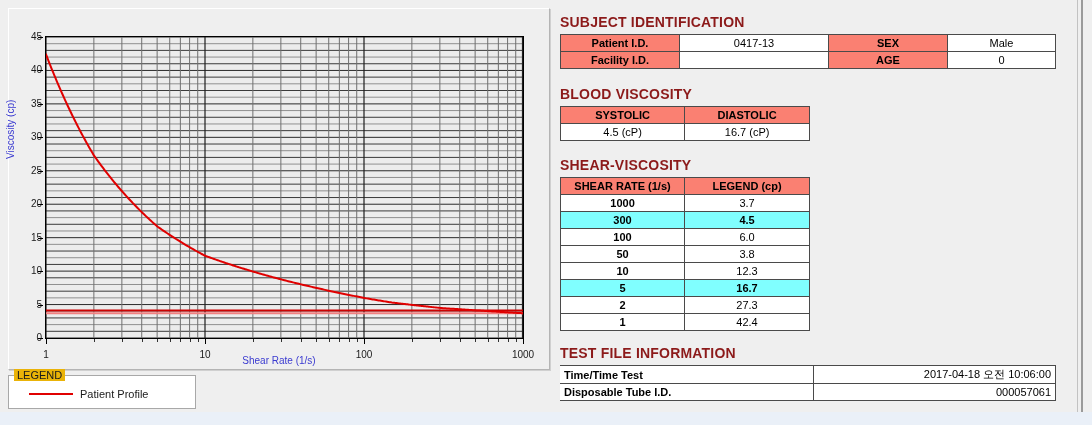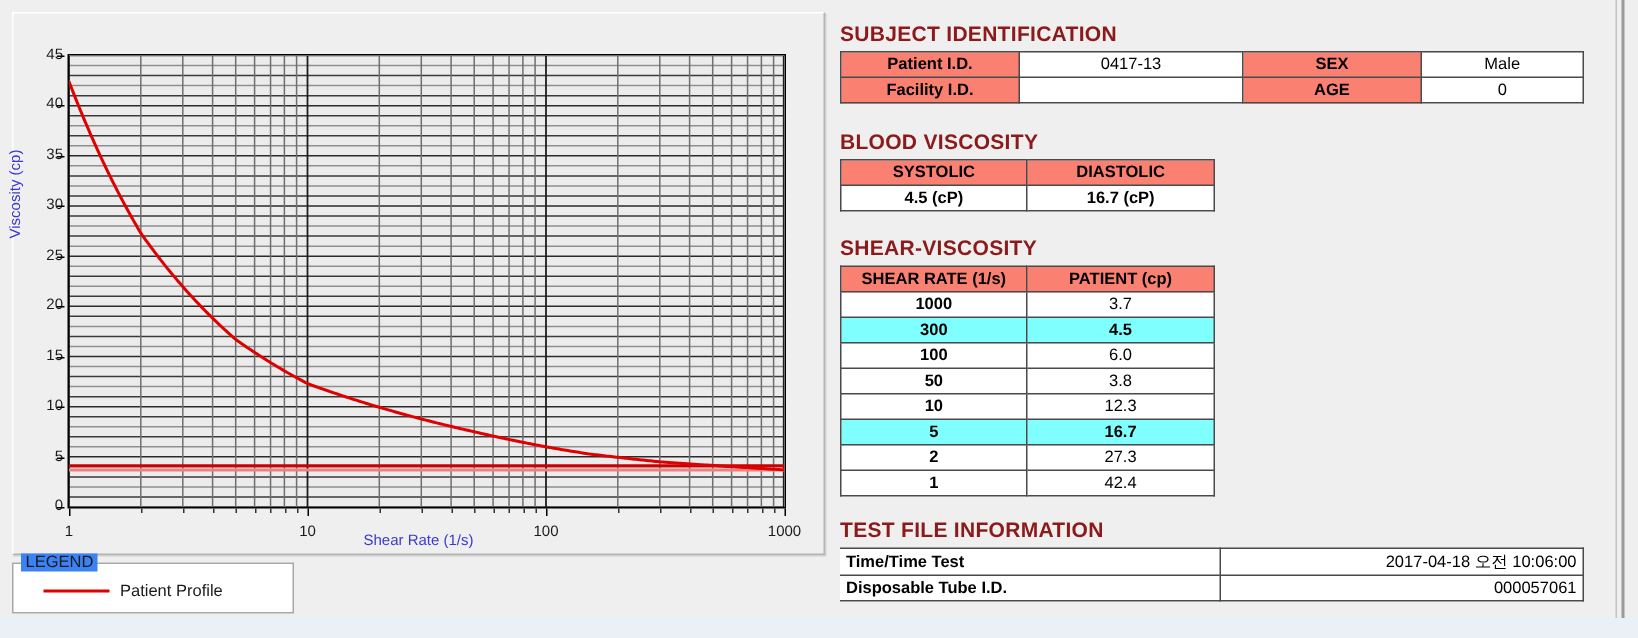--- a/index.html
+++ b/index.html
@@ -70,21 +70,21 @@
   .xtick{position:absolute;font-size:10px;color:#1a1a1a;transform:translateX(-50%);top:10px;}
   .xtick-mark{position:absolute;top:0px;width:1px;height:5px;background:#000;}
   .xtick-mark.minor{height:3px;background:#333;}
 
   
   .legend-box{
     position:absolute;left:8px;top:375px;width:186px;height:32px;
     border:1px solid #a8a8a8;background:#ffffff;
   }
   .legend-title{
-    position:absolute;left:14px;top:369px;background:#3b82f6;
+    position:absolute;left:14px;top:369px;background:#eab308;
     font-size:11px;color:#1a1a1a;padding:0 3px;
   }
   .legend-row{
     position:absolute;left:20px;top:12px;display:flex;align-items:center;gap:7px;
   }
   .legend-swatch{display:block;width:44px;height:2px;background:#e00000;}
   .legend-label{font-size:11px;color:#1a1a1a;}
 
   
   .report{
@@ -111,21 +111,21 @@
 
   
   #tbl-subject{width:496px;}
   #tbl-subject td.c1{width:110px;}
   #tbl-subject td.c2{width:140px;}
   #tbl-subject td.c3{width:110px;}
 
   
   #tbl-blood{width:250px;}
   #tbl-blood td{width:125px;}
-  #tbl-blood td.val{font-weight:bold;}
+  #tbl-blood td.val{font-weight:normal;}
 
   
   #tbl-shear{width:250px;}
   #tbl-shear td.sr{width:125px;font-weight:bold;}
   #tbl-shear td.pv{width:125px;}
 
   
   #tbl-test{width:496px;border-collapse:collapse;font-size:11px;}
   #tbl-test td{border:1px solid #4a4a4a;padding:1px 4px;height:14px;background:#fff;}
   #tbl-test td.lbl{width:245px;font-weight:bold;text-align:left;border-left:none;}
@@ -332,21 +332,21 @@
       </tbody>
     </table>
 
     <div class="gap-b"></div>
 
     <div class="sect-title">SHEAR-VISCOSITY</div>
     <table class="rt" id="tbl-shear">
       <tbody id="shear-body">
         <tr>
           <td class="hdr sr">SHEAR RATE (1/s)</td>
-          <td class="hdr pv">PATIENT (cp)</td>
+          <td class="hdr pv">LEGEND (cp)</td>
         </tr>
       <tr>
             <td class="ctr sr">1000</td>
             <td class="ctr pv">3.7</td>
           </tr>
           <tr>
             <td class="ctr sr cyan">300</td>
             <td class="ctr pv cyan bold">4.5</td>
           </tr>
           <tr>

